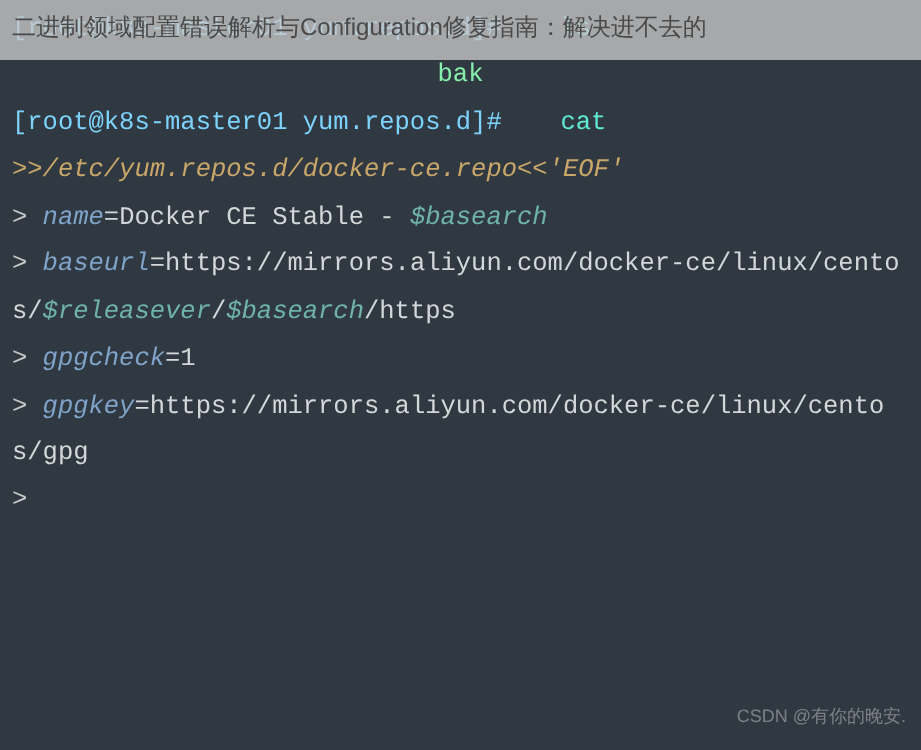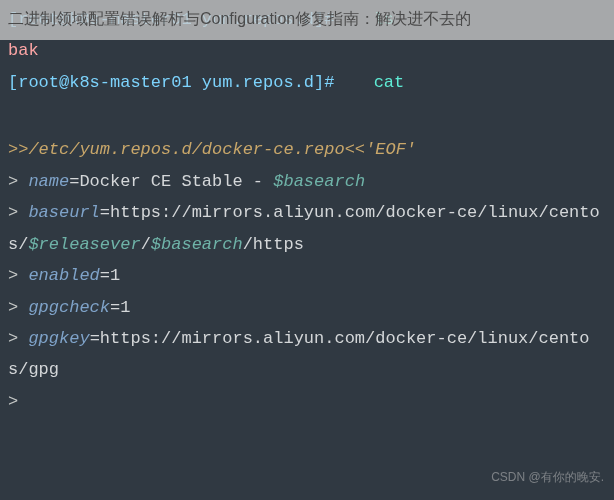--- a/index.html
+++ b/index.html
@@ -38,36 +38,36 @@
       color: #7dd3fc;
     }
     .cmd-orange {
       color: #5eead4;
       margin-left: 29px;
     }
     .cmd-yellow {
       color: #c9a76a;
     }
     .output {
-      color: #fca5a5;
+      color: #86efac;
+      text-align: center;
     }
     .key-blue {
       color: #7fa3c9;
       font-style: italic;
     }
     .var-teal {
       color: #6fb3a8;
       font-style: italic;
     }
     .white {
       color: #d4d7d9;
     }
     .italic {
       font-style: italic;
-      margin-top: 36px;
     }
     .line {
       white-space: pre-wrap;
       word-break: break-all;
     }
     .watermark {
       position: absolute;
       bottom: 12px;
       right: 10px;
       font-size: 12px;
@@ -85,19 +85,18 @@
   <span>二进制领域配置错误解析与Configuration修复指南：解决进不去的</span>
 </div>
 
 <div class="terminal">
   <div class="line"><span class="prompt">[root@k8s-master01 yum.repos.d]# </span><span class="cmd-orange">ls</span></div>
   <div class="line output">bak</div>
   <div class="line"><span class="prompt">[root@k8s-master01 yum.repos.d]# </span><span class="cmd-orange">cat </span></div>
   <div class="line cmd-yellow italic">&gt;&gt;/etc/yum.repos.d/docker-ce.repo&lt;&lt;'EOF'</div>
   <div class="line"><span class="gt">&gt; </span><span class="key-blue">name</span><span class="white">=Docker CE Stable - </span><span class="var-teal">$basearch</span></div>
   <div class="line"><span class="gt">&gt; </span><span class="key-blue">baseurl</span><span class="white">=https://mirrors.aliyun.com/docker-ce/linux/centos/</span><span class="var-teal">$releasever</span><span class="white">/</span><span class="var-teal">$basearch</span><span class="white">/https</span></div>
-  <div class="line"><span class="gt">&gt; </span><span class="key-blue">enabled</span><span class="white">=1</span></div>
   <div class="line"><span class="gt">&gt; </span><span class="key-blue">gpgcheck</span><span class="white">=1</span></div>
   <div class="line"><span class="gt">&gt; </span><span class="key-blue">gpgkey</span><span class="white">=https://mirrors.aliyun.com/docker-ce/linux/centos/gpg</span></div>
   <div class="line gt">&gt;</div>
 </div>
 
 <div class="watermark">CSDN @有你的晚安.</div>
 
 </body></html>

